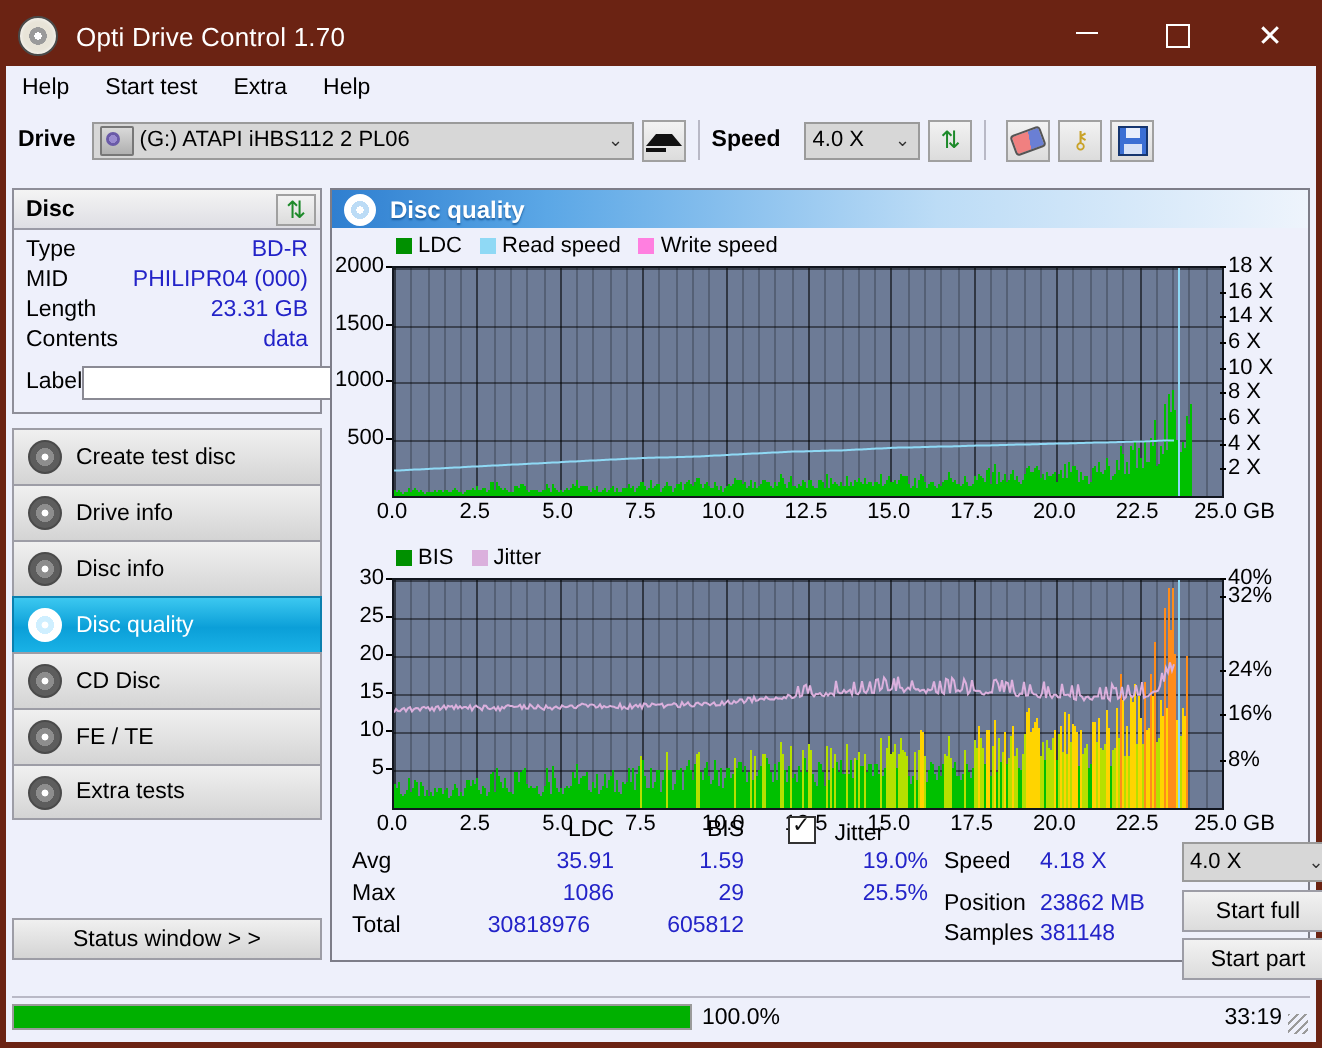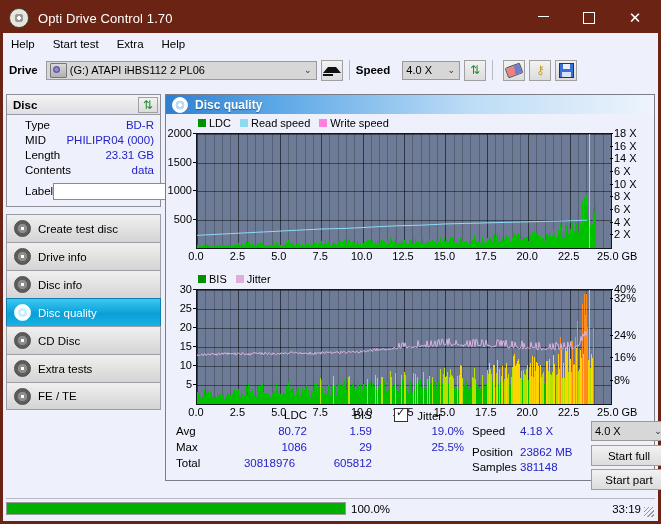--- a/index.html
+++ b/index.html
@@ -45,21 +45,21 @@
   .icon-save:after{content:"";position:absolute;left:3px;top:0;width:7px;height:5px;background:#e8eefc;}
   .icon-save:before{content:"";position:absolute;left:2px;bottom:0;width:9px;height:5px;background:#d7e2f7;}
   
   .bodyarea{position:absolute;left:0;top:91px;right:0;bottom:40px;}
   
   .left{position:absolute;left:3px;top:0;width:155px;bottom:0;}
   .panel{border:1px solid #8e8e99;background:#eef0fb;}
   .panel-head{height:19px;background:linear-gradient(#f4f4f4,#dedee4);display:flex;align-items:center;
      justify-content:space-between;border-bottom:1px solid #9a9aa6;padding:0 2px 0 6px;}
   .panel-head b{font-size:11.5px;}
-  .disc-rows{padding:3px 6px 5px 6px;margin-left:12px;}
+  .disc-rows{padding:3px 6px 5px 6px;}
   .drow{display:flex;justify-content:space-between;align-items:center;font-size:11.5px;line-height:15px;}
   .drow .k{color:#000;}
   .drow .v{color:#2323c8;}
   .label-row{display:flex;align-items:center;margin-top:3px;}
   .label-row .k{width:38px;font-size:11.5px;}
   .label-input{flex:1;height:17px;background:#fff;border:1px solid #8a8a94;box-sizing:border-box;}
   .cd-btn{width:21px;height:20px;background:linear-gradient(#f2f2f2,#dcdcdc);border:1px solid #a0a0a0;
      margin-left:3px;display:flex;align-items:center;justify-content:center;box-sizing:border-box;}
   .cd-ico{width:13px;height:13px;border-radius:50%;background:radial-gradient(circle,#fff 0 18%,#cfc04a 19% 62%,#a89a33 63% 100%);border:1px solid #6d6422;}
   .navlist{margin-top:7px;}
@@ -222,28 +222,29 @@
         <div class="navbtn sel">
           <div class="nav-ico"></div>
           <span>Disc quality</span>
           </div>
         <div class="navbtn">
           <div class="nav-ico"></div>
           <span>CD Disc</span>
           </div>
         <div class="navbtn">
           <div class="nav-ico"></div>
-          <span>Extra tests</span>
+          <span>FE / TE</span>
           </div>
         <div class="navbtn">
           <div class="nav-ico"></div>
-          <span>FE / TE</span>
+          <span>Extra tests</span>
           </div>
       </div>
 
+      <div class="statuswin">Status window &gt; &gt;</div>
     </div>
 
     <div class="right">
       <div class="dq-head">
         <div class="dq-ico"></div>
         <div class="t">Disc quality</div>
       </div>
 
       <div class="legend">
         <div class="ent">
@@ -1240,21 +1241,21 @@
           <div class="xtick" style="left: 402.6px; top: 117px;">22.5</div>
           <div class="xtick" style="left: 444px; top: 117px; transform: translateX(-32%);">25.0 GB</div>
         </div>
 
       <div class="stats">
         <div class="stat-col" style="left:4px;top:17px;">Avg</div>
         <div class="stat-col" style="left:4px;top:33px;">Max</div>
         <div class="stat-col" style="left:4px;top:49px;">Total</div>
 
         <div class="stat-col" style="left:60px;top:1px;width:75px;text-align:right;">LDC</div>
-        <div class="stat-col bluev" style="left:60px;top:17px;width:75px;text-align:right;">80.72</div>
+        <div class="stat-col bluev" style="left:60px;top:17px;width:75px;text-align:right;">35.91</div>
         <div class="stat-col bluev" style="left:60px;top:33px;width:75px;text-align:right;">1086</div>
         <div class="stat-col bluev" style="left:60px;top:49px;width:75px;text-align:center;">30818976</div>
 
         <div class="stat-col" style="left:140px;top:1px;width:60px;text-align:right;">BIS</div>
         <div class="stat-col bluev" style="left:140px;top:17px;width:60px;text-align:right;">1.59</div>
         <div class="stat-col bluev" style="left:140px;top:33px;width:60px;text-align:right;">29</div>
         <div class="stat-col bluev" style="left:140px;top:49px;width:60px;text-align:right;">605812</div>
 
         <div class="stat-col" style="left:222px;top:0px;">
           <span class="chk"></span>

